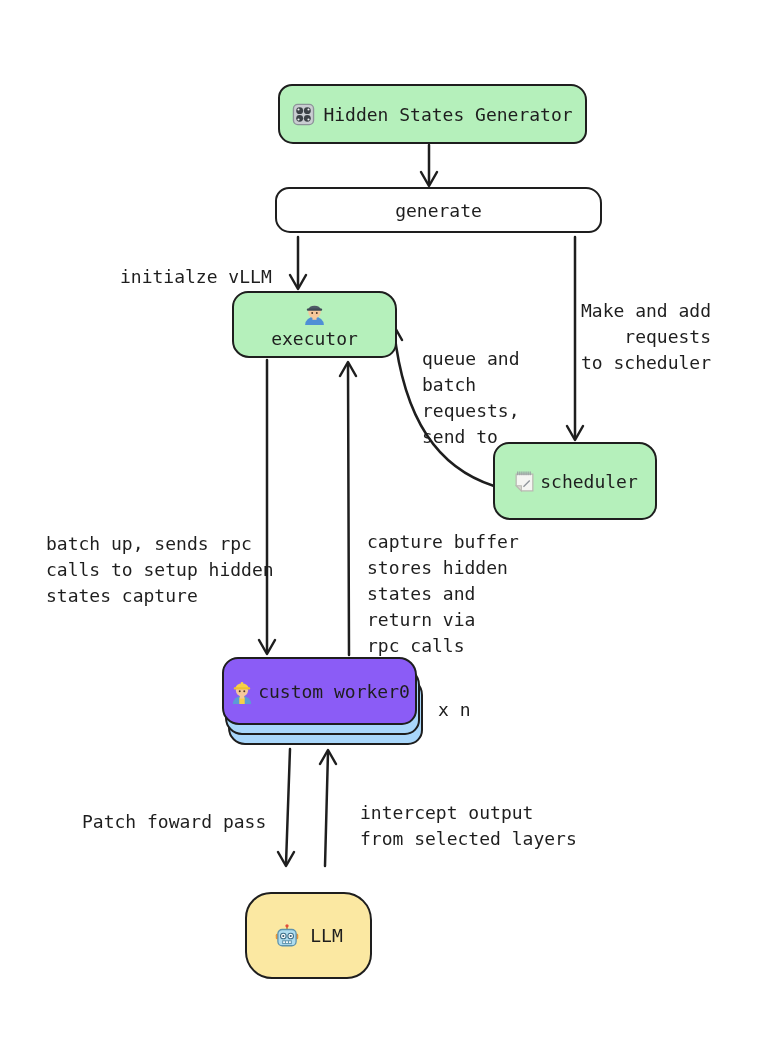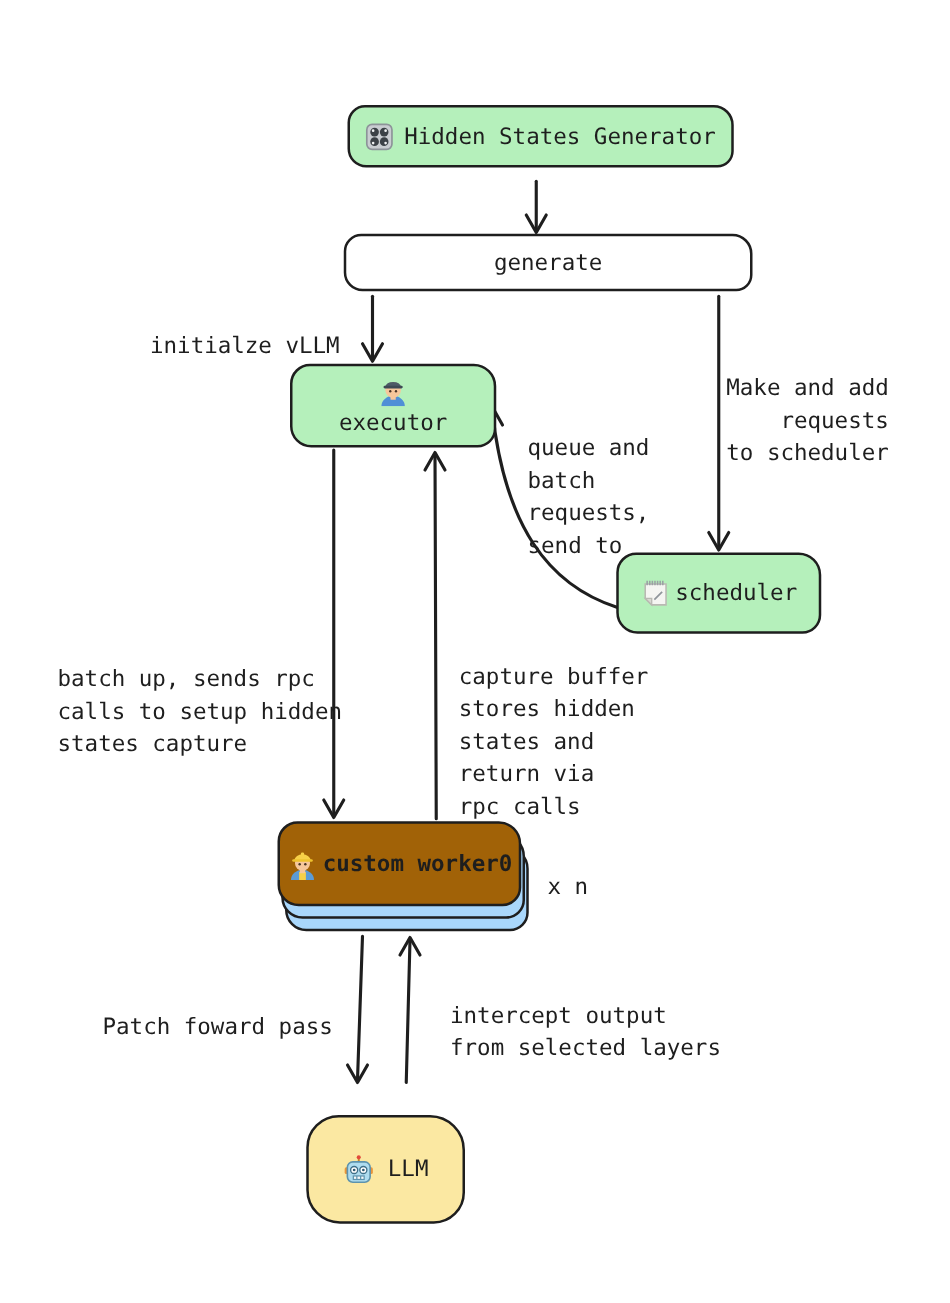--- a/index.html
+++ b/index.html
@@ -64,21 +64,21 @@
     </g>
     <g>
       <path class="edge" d="M325,866 L328,752"></path>
       <path class="edge" d="M320,764 L328,750 L336,764"></path>
     </g>
   </svg>
 
   <div class="stack-layer" style="left: 228px; top: 677px; width: 195px; height: 68px; z-index: 1; background: rgb(169, 215, 251);"></div>
   <div class="stack-layer" style="left: 225px; top: 667px; width: 195px; height: 68px; z-index: 2; background: rgb(169, 215, 251);"></div>
 
-  <div class="node r-soft" style="left: 278px; top: 84px; width: 309px; height: 50px; gap: 8px; z-index: 3; background: rgb(181, 240, 187);">
+  <div class="node r-soft" style="left: 278px; top: 84px; width: 309px; height: 60px; gap: 8px; z-index: 3; background: rgb(181, 240, 187);">
     <span class="icon">
       <svg width="23" height="23" viewBox="0 0 24 24">
         <rect x="1.5" y="1.5" width="21" height="21" rx="4.5" fill="#c9cdd1" stroke="#8d9399" stroke-width="1.4"></rect>
         <circle cx="8" cy="8" r="3.6" fill="#3c4247"></circle>
           <circle cx="16" cy="8" r="3.6" fill="#3c4247"></circle>
         <circle cx="8" cy="16" r="3.6" fill="#3c4247"></circle>
           <circle cx="16" cy="16" r="3.6" fill="#3c4247"></circle>
         <circle cx="6.8" cy="6.8" r="1.1" fill="#f2f4f5"></circle>
           <circle cx="17.2" cy="6.8" r="1.1" fill="#f2f4f5"></circle>
         <circle cx="6.8" cy="17.2" r="1.1" fill="#f2f4f5"></circle>
@@ -100,41 +100,41 @@
         <circle cx="12" cy="11.5" r="6" fill="#f6c79b"></circle>
         <path d="M5.6,9.5 a6.6,5.4 0 0 1 12.8,0 z" fill="#4e5a66"></path>
         <rect x="4.6" y="8.2" width="14.8" height="2.2" rx="1.1" fill="#3e4954"></rect>
         <circle cx="9.8" cy="12.5" r="0.9" fill="#4a3526"></circle>
           <circle cx="14.2" cy="12.5" r="0.9" fill="#4a3526"></circle>
       </svg>
     </span>
     <span class="label">executor</span>
   </div>
 
-  <div class="node r-mid" style="left: 493px; top: 442px; width: 164px; height: 65px; z-index: 3; background: rgb(181, 240, 187);">
+  <div class="node r-mid" style="left: 493px; top: 442px; width: 164px; height: 78px; z-index: 3; background: rgb(181, 240, 187);">
     <span class="icon">
       <svg width="25" height="25" viewBox="0 0 24 24">
         <path d="M4,5 h16 v16 h-11 l-5,-5 z" fill="#f5f5f2" stroke="#b9b9b2" stroke-width="1.2"></path>
         <path d="M9,21 l-5,-5 h5 z" fill="#d8d8d2" stroke="#b9b9b2" stroke-width="1"></path>
         <g stroke="#9aa0a4" stroke-width="1.2">
           <line x1="5.5" y1="2.5" x2="5.5" y2="6"></line>
             <line x1="7.5" y1="2.5" x2="7.5" y2="6"></line>
           <line x1="9.5" y1="2.5" x2="9.5" y2="6"></line>
             <line x1="11.5" y1="2.5" x2="11.5" y2="6"></line>
           <line x1="13.5" y1="2.5" x2="13.5" y2="6"></line>
             <line x1="15.5" y1="2.5" x2="15.5" y2="6"></line>
           <line x1="17.5" y1="2.5" x2="17.5" y2="6"></line>
         </g>
         <line x1="11" y1="17" x2="17" y2="11" stroke="#8f959a" stroke-width="1.3"></line>
       </svg>
     </span>
     <span class="label">scheduler</span>
   </div>
 
-  <div class="node r-mid" style="left: 222px; top: 657px; width: 195px; height: 68px; z-index: 3; background: #a16207; font-weight: bold;">
+  <div class="node r-mid" style="left: 222px; top: 657px; width: 195px; height: 68px; z-index: 3; background: #8b5cf6;">
     <span class="icon">
       <svg width="26" height="26" viewBox="0 0 24 24">
         <path d="M3.5,24 a8.5,7.5 0 0 1 17,0 z" fill="#5b9bd5"></path>
         <path d="M9.5,18 h5 v6 h-5 z" fill="#f7d048"></path>
         <rect x="10" y="15.5" width="4" height="3.5" fill="#f6c79b"></rect>
         <circle cx="12" cy="11.5" r="5.6" fill="#f6c79b"></circle>
         <path d="M5.8,9.6 a6.3,5.6 0 0 1 12.4,0 z" fill="#f7d048"></path>
         <rect x="4.4" y="8.6" width="15.2" height="2" rx="1" fill="#eec22f"></rect>
         <rect x="10.8" y="3.6" width="2.4" height="3" rx="1" fill="#f7d048"></rect>
         <circle cx="9.9" cy="12.3" r="0.9" fill="#4a3526"></circle>

